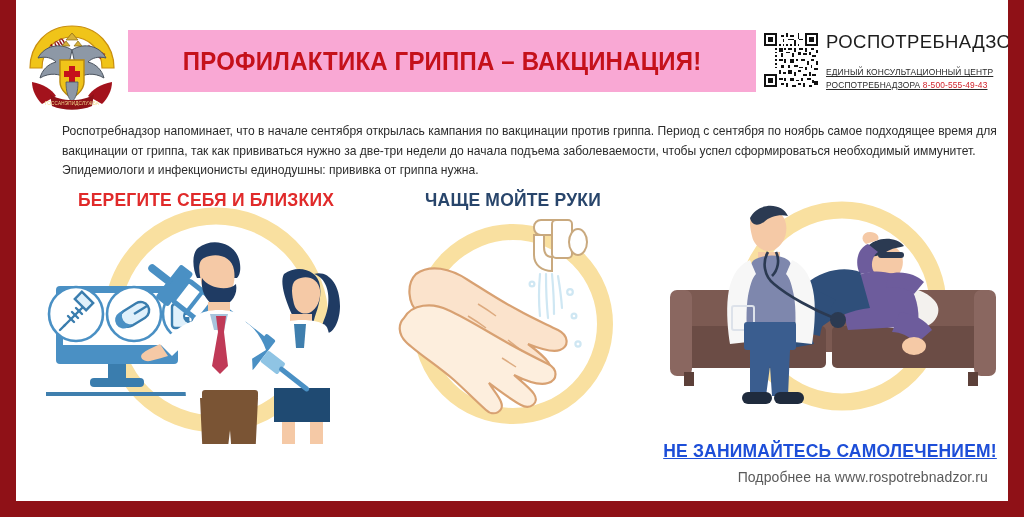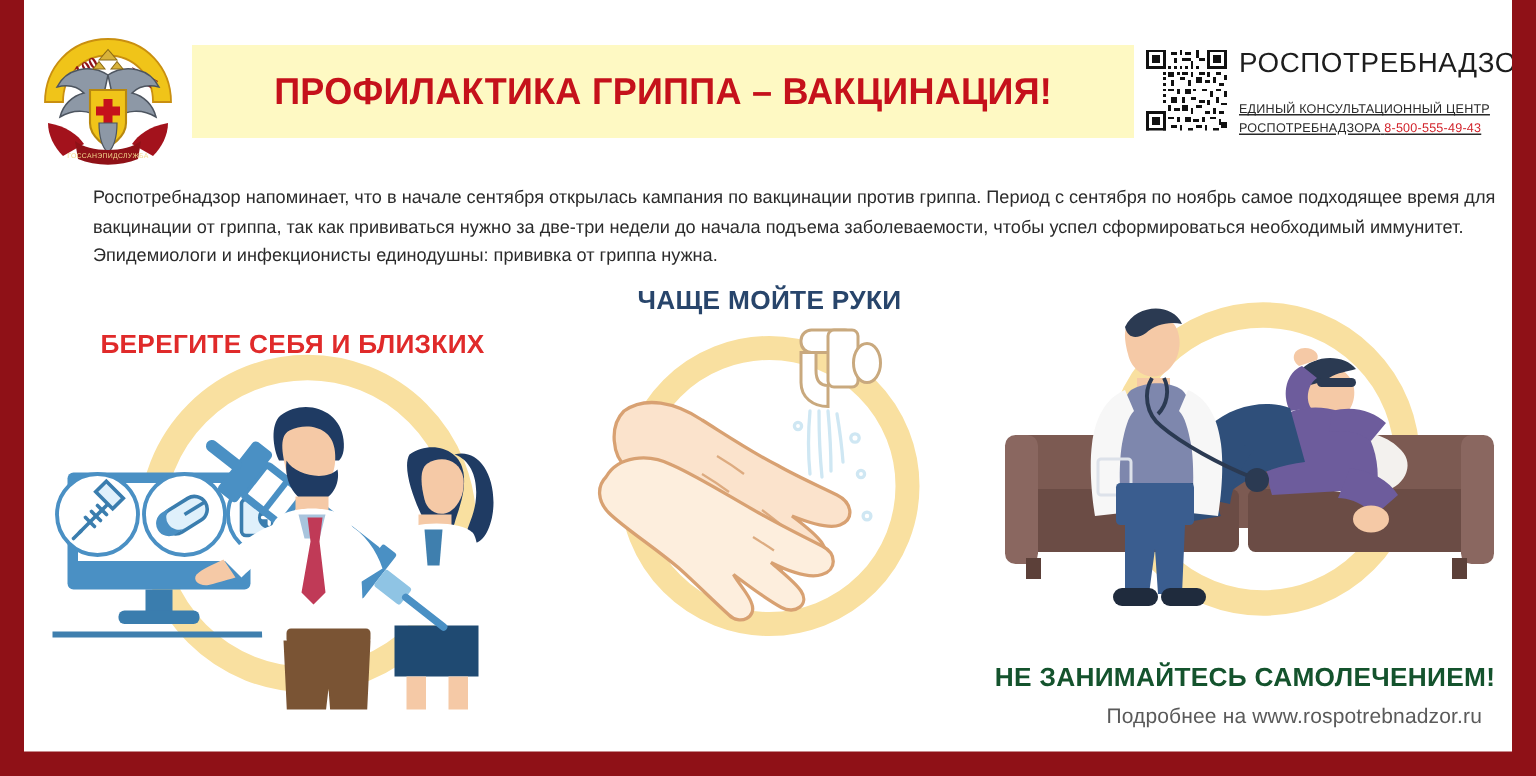--- a/index.html
+++ b/index.html
@@ -15,21 +15,21 @@
   .inner{
     position:absolute;left:16px;top:0;right:16px;bottom:16px;
     background:#ffffff;overflow:hidden;
   }
 
   
   .header{position:absolute;left:0;top:14px;width:992px;height:94px;}
   .emblem{position:absolute;left:6px;top:6px;width:100px;height:92px;}
   .banner{
     position:absolute;left:112px;top:16px;width:628px;height:62px;
-    background:#fef9c3;display:flex;align-items:center;justify-content:center;
+    background:#f9a8d4;display:flex;align-items:center;justify-content:center;
   }
   .banner-title{
     color:#c5111b;font-size:25px;font-weight:bold;letter-spacing:.2px;
     white-space:nowrap;font-family:"Liberation Sans", sans-serif;
     transform:scaleX(.96);
   }
   .rpn{position:absolute;left:748px;top:16px;width:244px;height:64px;
        display:flex;align-items:flex-start;gap:8px;}
   .qr{width:54px;height:54px;flex:0 0 54px;margin-top:3px;}
   .rpn-text{display:flex;flex-direction:column;justify-content:flex-start;padding-top:2px;}
@@ -39,31 +39,31 @@
 
   
   .lead{
     position:absolute;left:30px;top:122px;width:944px;
     font-size:12.1px;line-height:1.62;color:#2b2b2b;text-align:left;margin-left:16px;
   }
 
   
   .panels{position:absolute;left:0;top:186px;width:992px;height:300px;}
   .panel{position:absolute;top:0;height:300px;}
-  .p1{left:11px;width:336px;margin-top:29px;}
+  .p1{left:22px;width:336px;}
   .p2{left:366px;width:262px;}
   .p3{left:640px;width:348px;}
 
   .cap{
     position:absolute;width:100%;text-align:center;font-weight:bold;
     font-size:17.5px;letter-spacing:.2px;white-space:nowrap;
   }
   .cap-red{color:#e02a2a;}
   .cap-navy{color:#28456b;}
-  .cap-darkred{color:#14532d;}
+  .cap-darkred{color:#1d4ed8;text-decoration:underline;}
   .cap-top{top:4px;}
 
   .art{position:absolute;left:0;right:0;}
 
   .footnote{
     position:absolute;right:20px;bottom:16px;font-size:14px;color:#5a5a5a;
     letter-spacing:.1px;
   }
 </style>
 </head>

